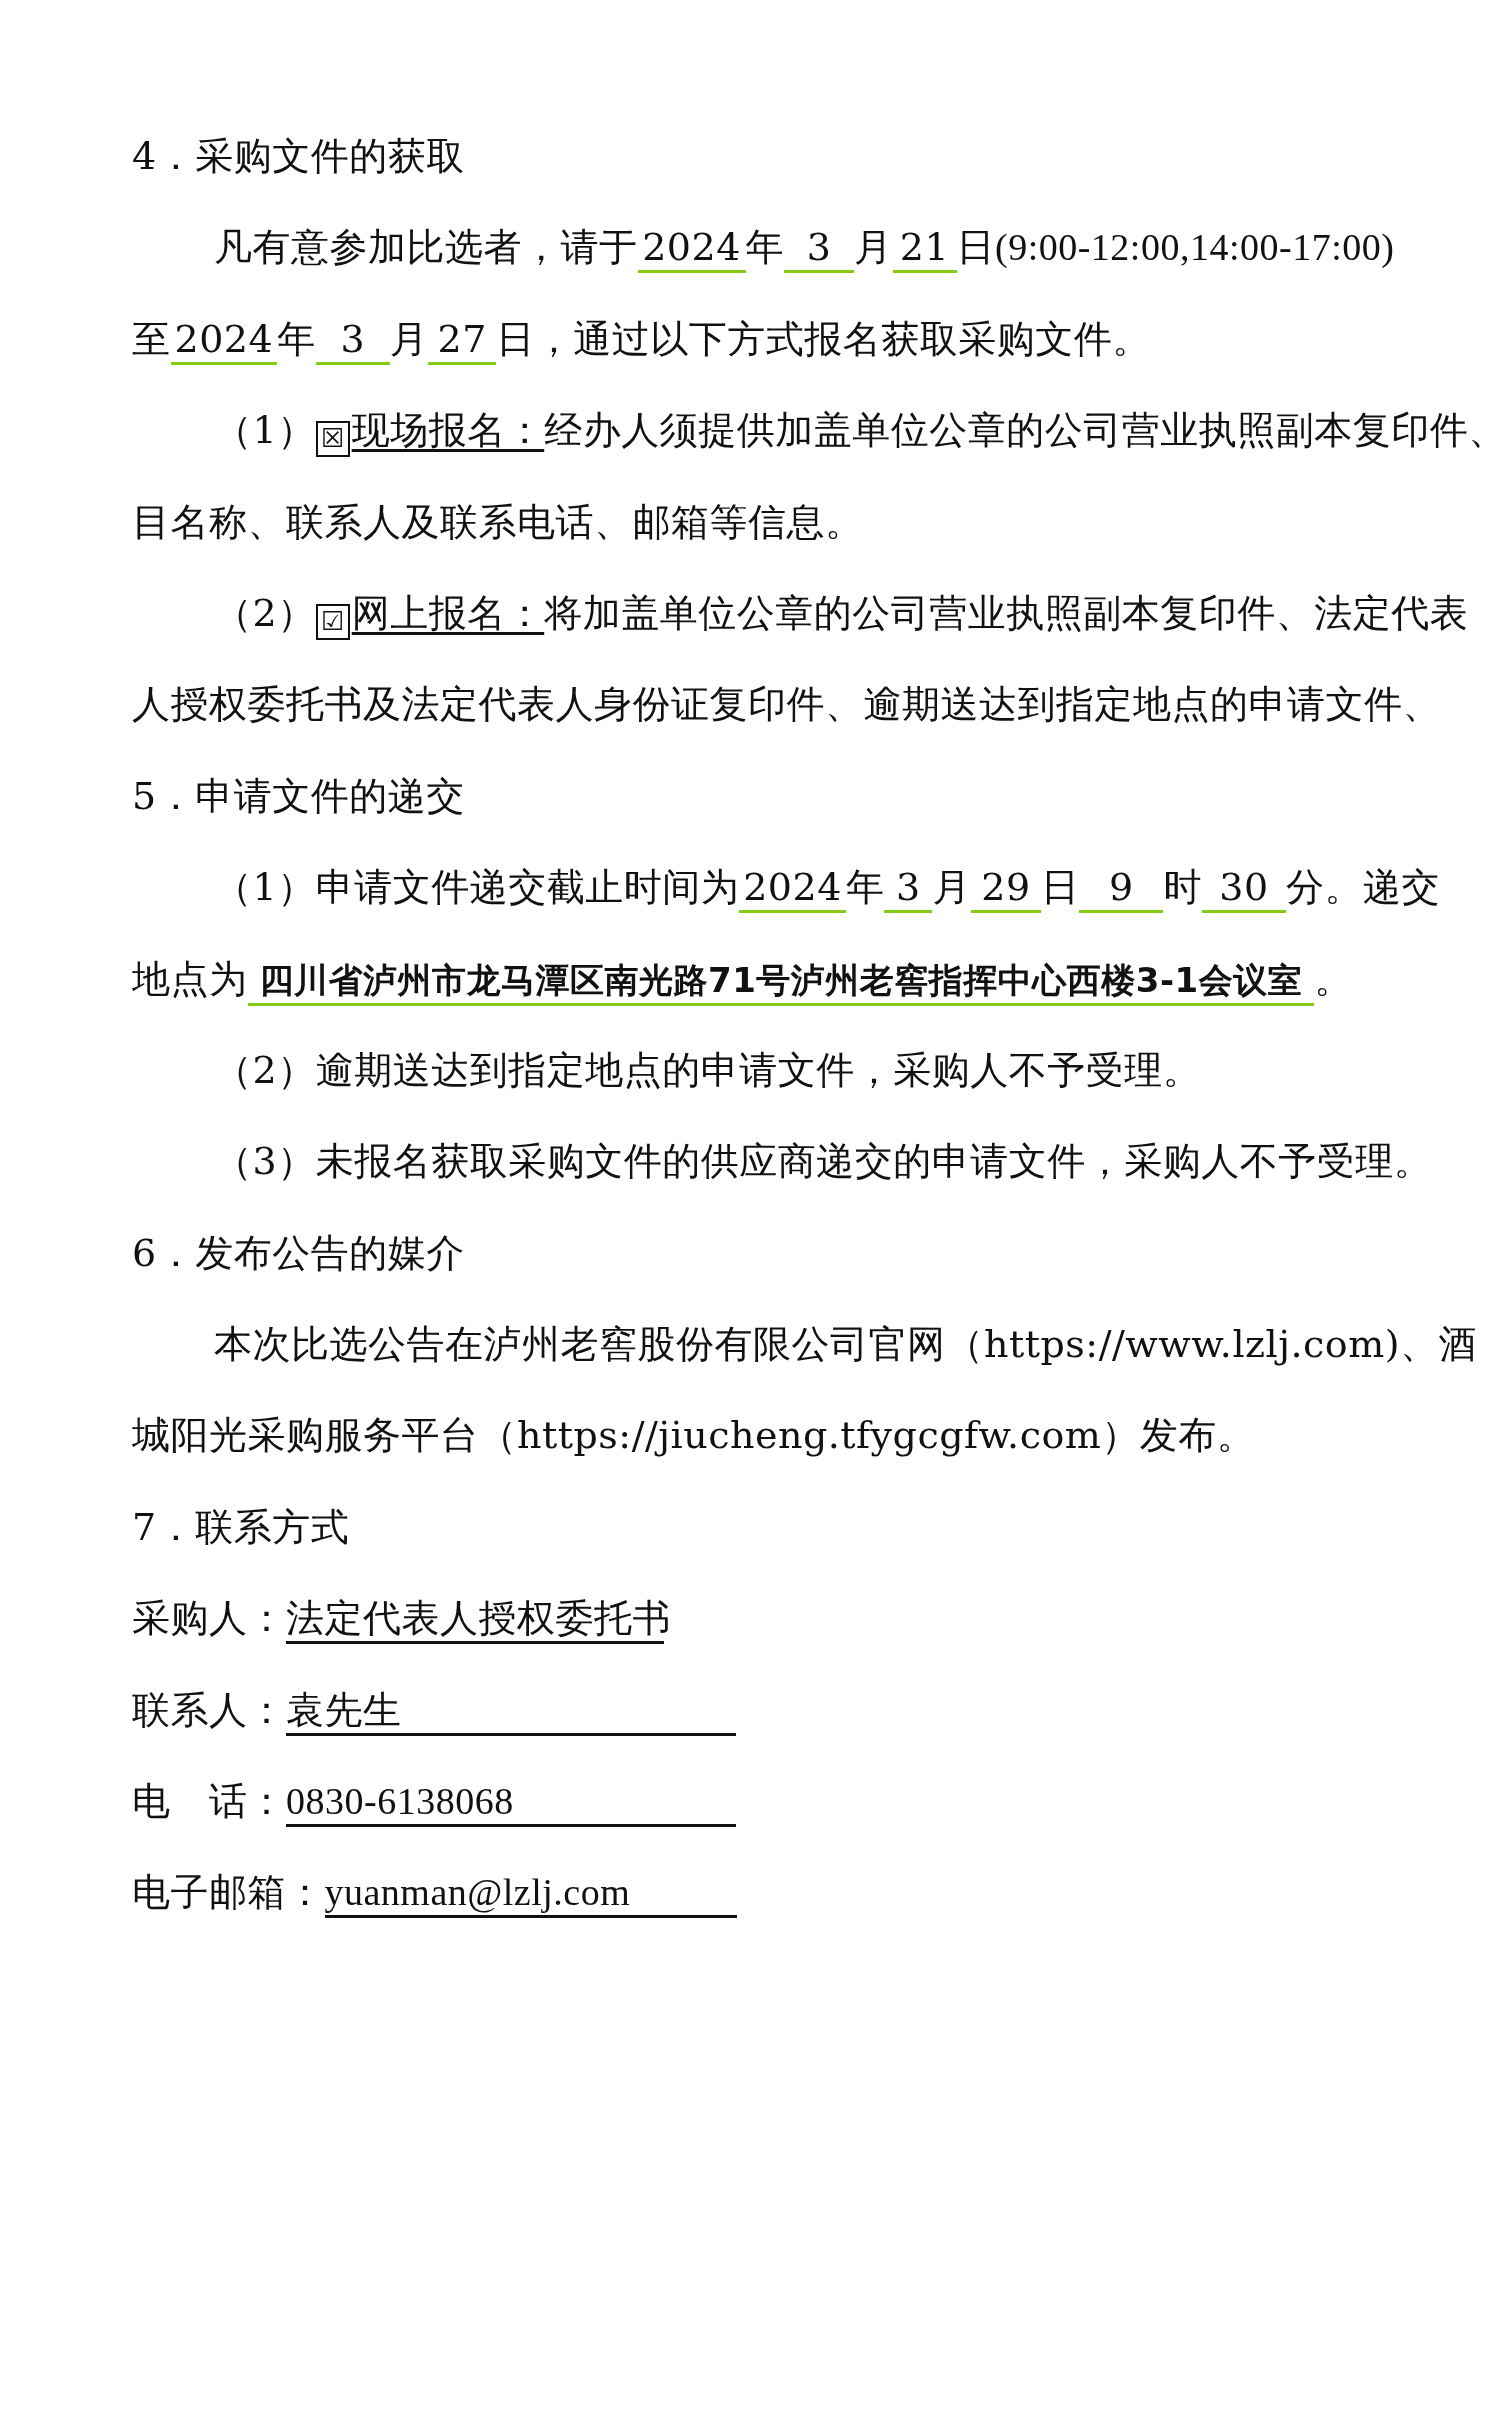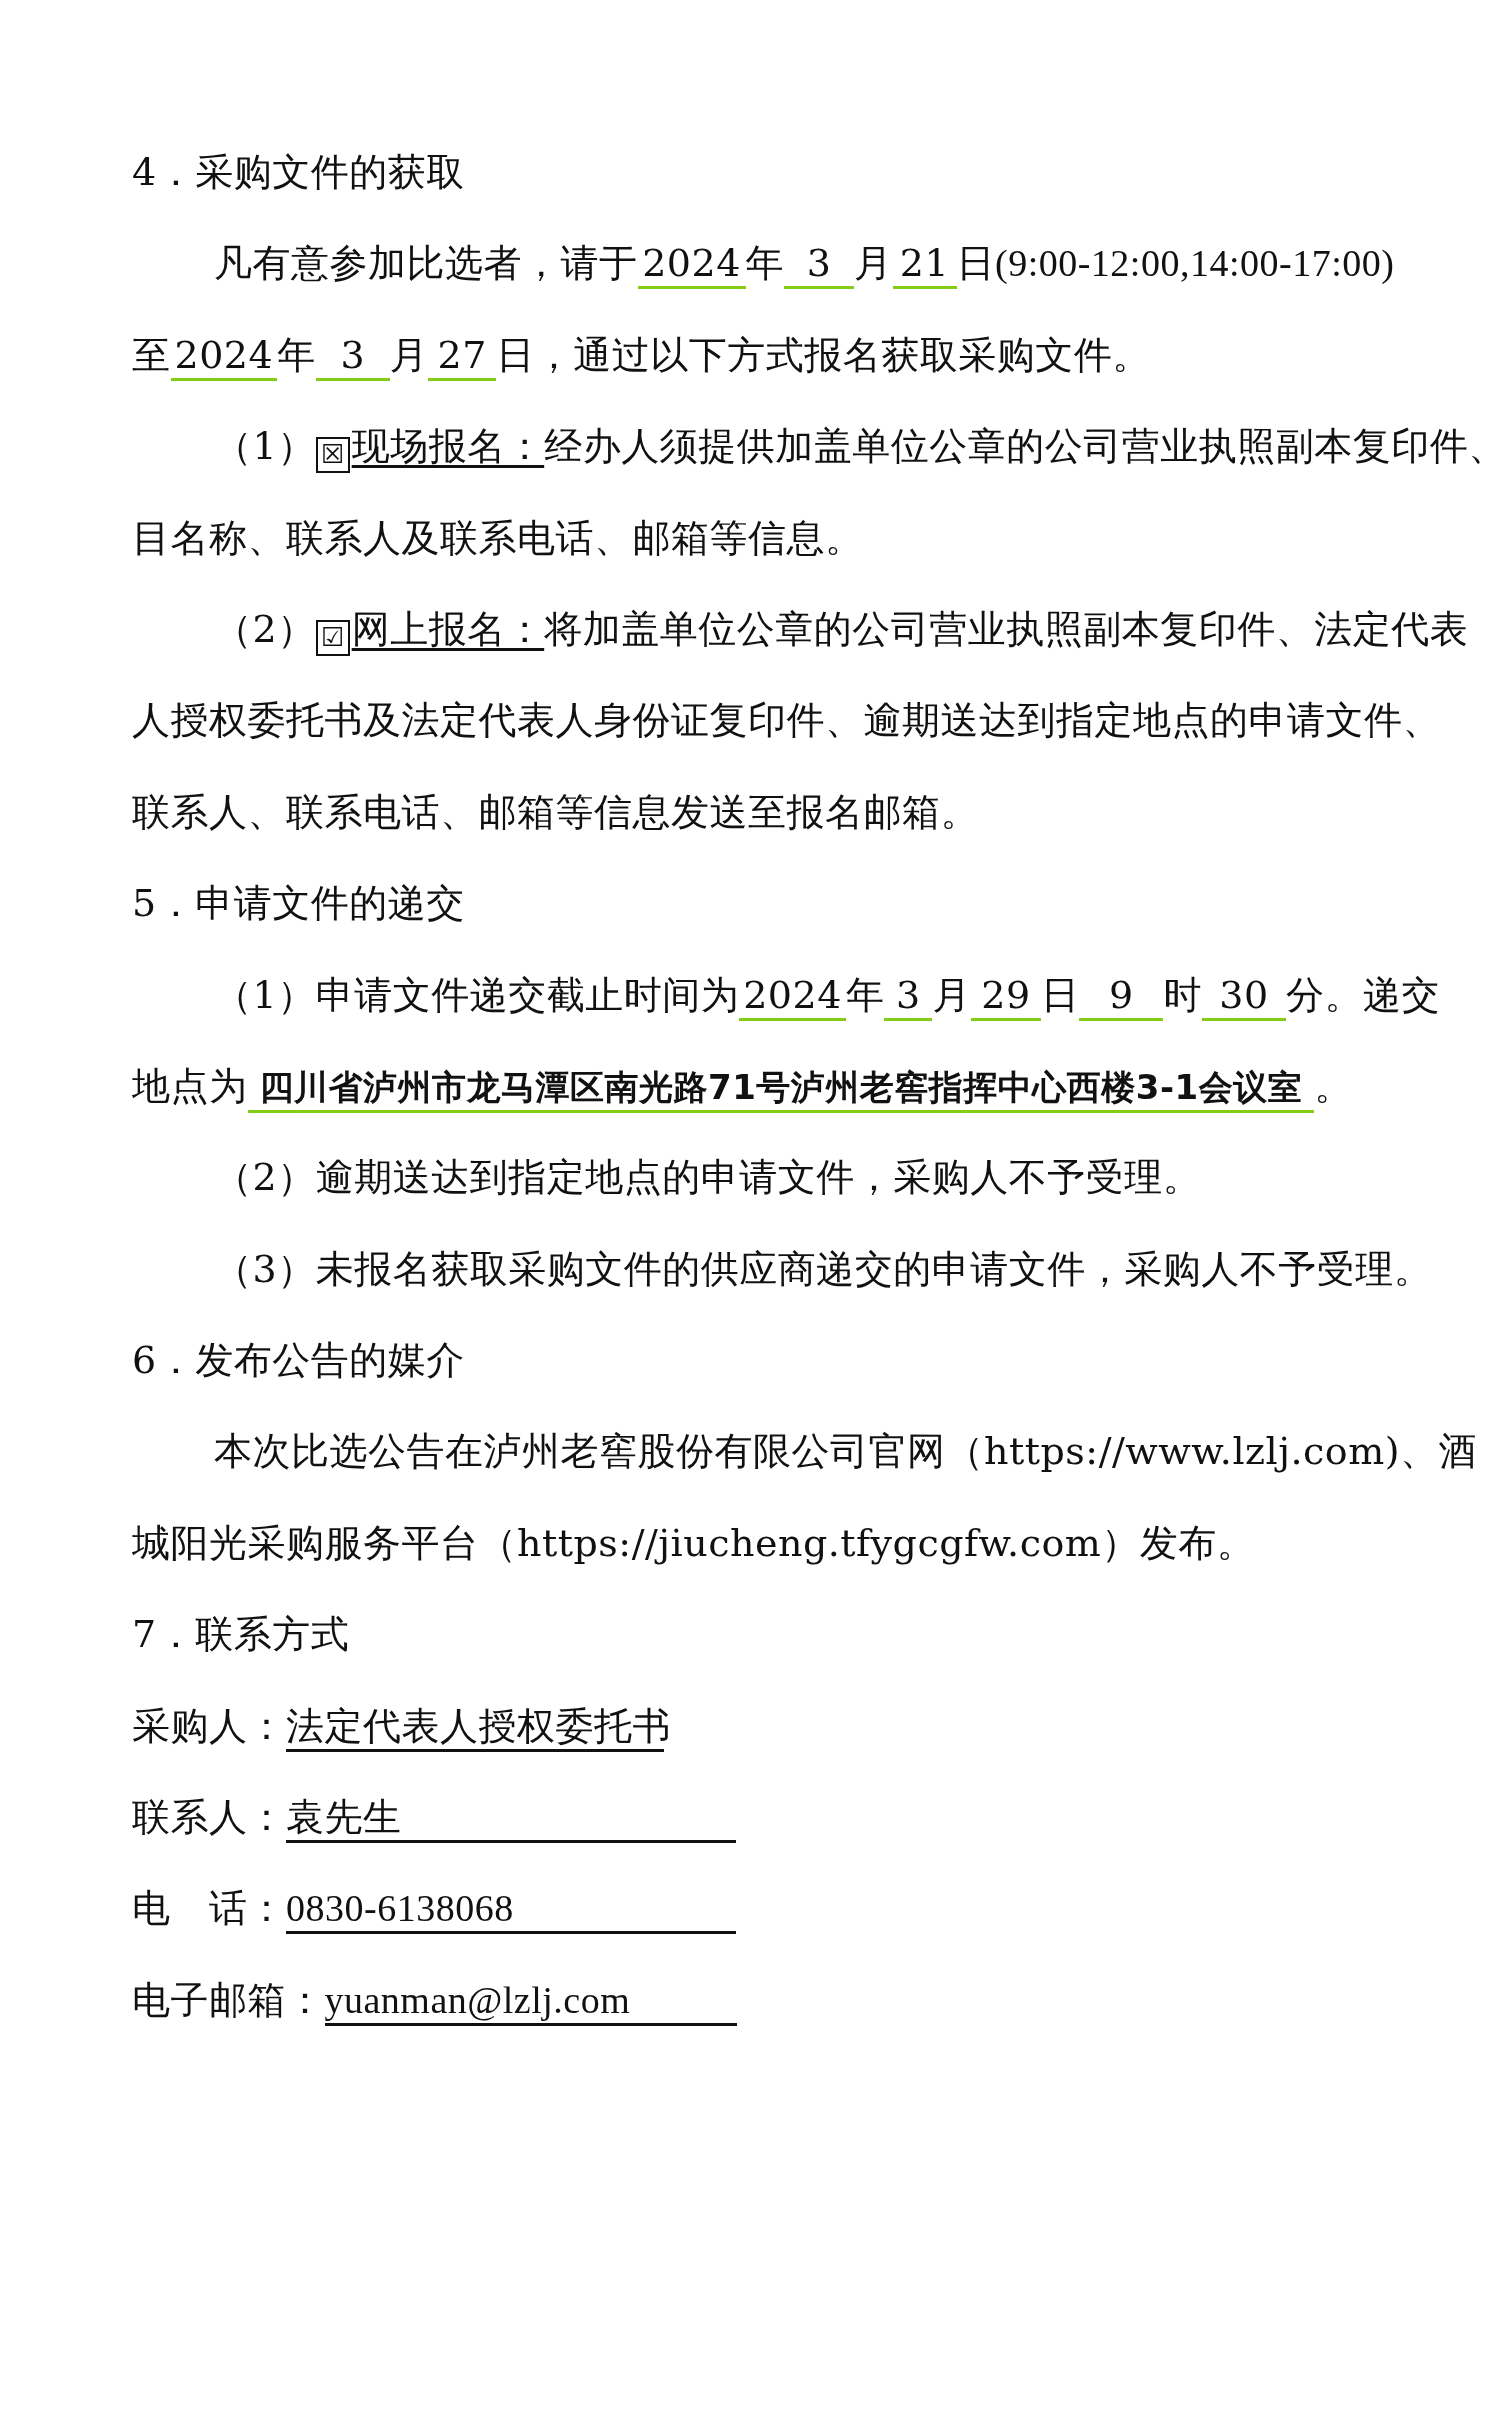--- a/index.html
+++ b/index.html
@@ -1,18 +1,18 @@
 <!DOCTYPE html>
 <html><head>
 <meta charset="utf-8">
 <style>
   html, body { margin:0; padding:0; background:#ffffff; }
   body { width:1500px; height:2429px; position:relative; overflow:hidden;
          font-family: "DejaVu Serif", "Liberation Serif", serif; color:#111; }
-  .page { position:absolute; left:132px; top:143px; width:1245px; }
+  .page { position:absolute; left:132px; top:127px; width:1245px; }
   .line { height:91.4px; line-height:58px; font-size:38px; white-space:nowrap; position:relative; letter-spacing:0.5px; }
   .indent { padding-left:82px; }
   .u { text-decoration:underline; text-decoration-thickness:3px; text-underline-offset:6px;margin-top:13px; }
   .blank { display:inline-block; border-bottom:3px solid #84cc16; text-align:center; line-height:46px; padding:0 4px; }
   .sans { font-family:"DejaVu Sans", "Liberation Sans", sans-serif; font-size:34px;font-weight:bold; }
   .mono { font-family:"Liberation Serif", serif; }
   .checkbox { display:inline-block; width:30px; height:32px; border:2px solid #111; vertical-align:-4px; text-align:center; line-height:30px; font-size:26px; font-family:"DejaVu Sans", sans-serif; margin-right:2px; }
   .contact-field { display:inline-block; border-bottom:3px solid #111; line-height:46px; }
   .heading { font-size:38px; }
 </style>
@@ -33,21 +33,20 @@
 
   <div class="line indent">
     <span>（1）</span><span class="u"><span class="checkbox">☒</span><span>现场报名：</span></span><span>经办人须提供加盖单位公章的公司营业执照副本复印件、</span>
   </div>
   <div class="line">目名称、联系人及联系电话、邮箱等信息。</div>
 
   <div class="line indent">
     <span>（2）</span><span class="u"><span class="checkbox">☑</span><span>网上报名：</span></span><span>将加盖单位公章的公司营业执照副本复印件、法定代表</span>
   </div>
   <div class="line">人授权委托书及法定代表人身份证复印件、逾期送达到指定地点的申请文件、</div>
-  <div class="line">联系人、联系电话、邮箱等信息发送至报名邮箱。</div>
 
   <div class="line heading">5．申请文件的递交</div>
 
   <div class="line indent">
     <span>（1）申请文件递交截止时间为</span><span class="blank" style="min-width:92px">2024</span><span>年</span><span class="blank" style="min-width:40px">3</span><span>月</span><span class="blank" style="min-width:62px">29</span><span>日</span><span class="blank" style="min-width:76px">9</span><span>时</span><span class="blank" style="min-width:76px">30</span><span>分。递交</span>
   </div>
   <div class="line">
     <span>地点为</span><span class="blank sans" style="padding:0 12px;">四川省泸州市龙马潭区南光路71号泸州老窖指挥中心西楼3-1会议室</span><span>。</span>
   </div>
   <div class="line indent">（2）逾期送达到指定地点的申请文件，采购人不予受理。</div>

